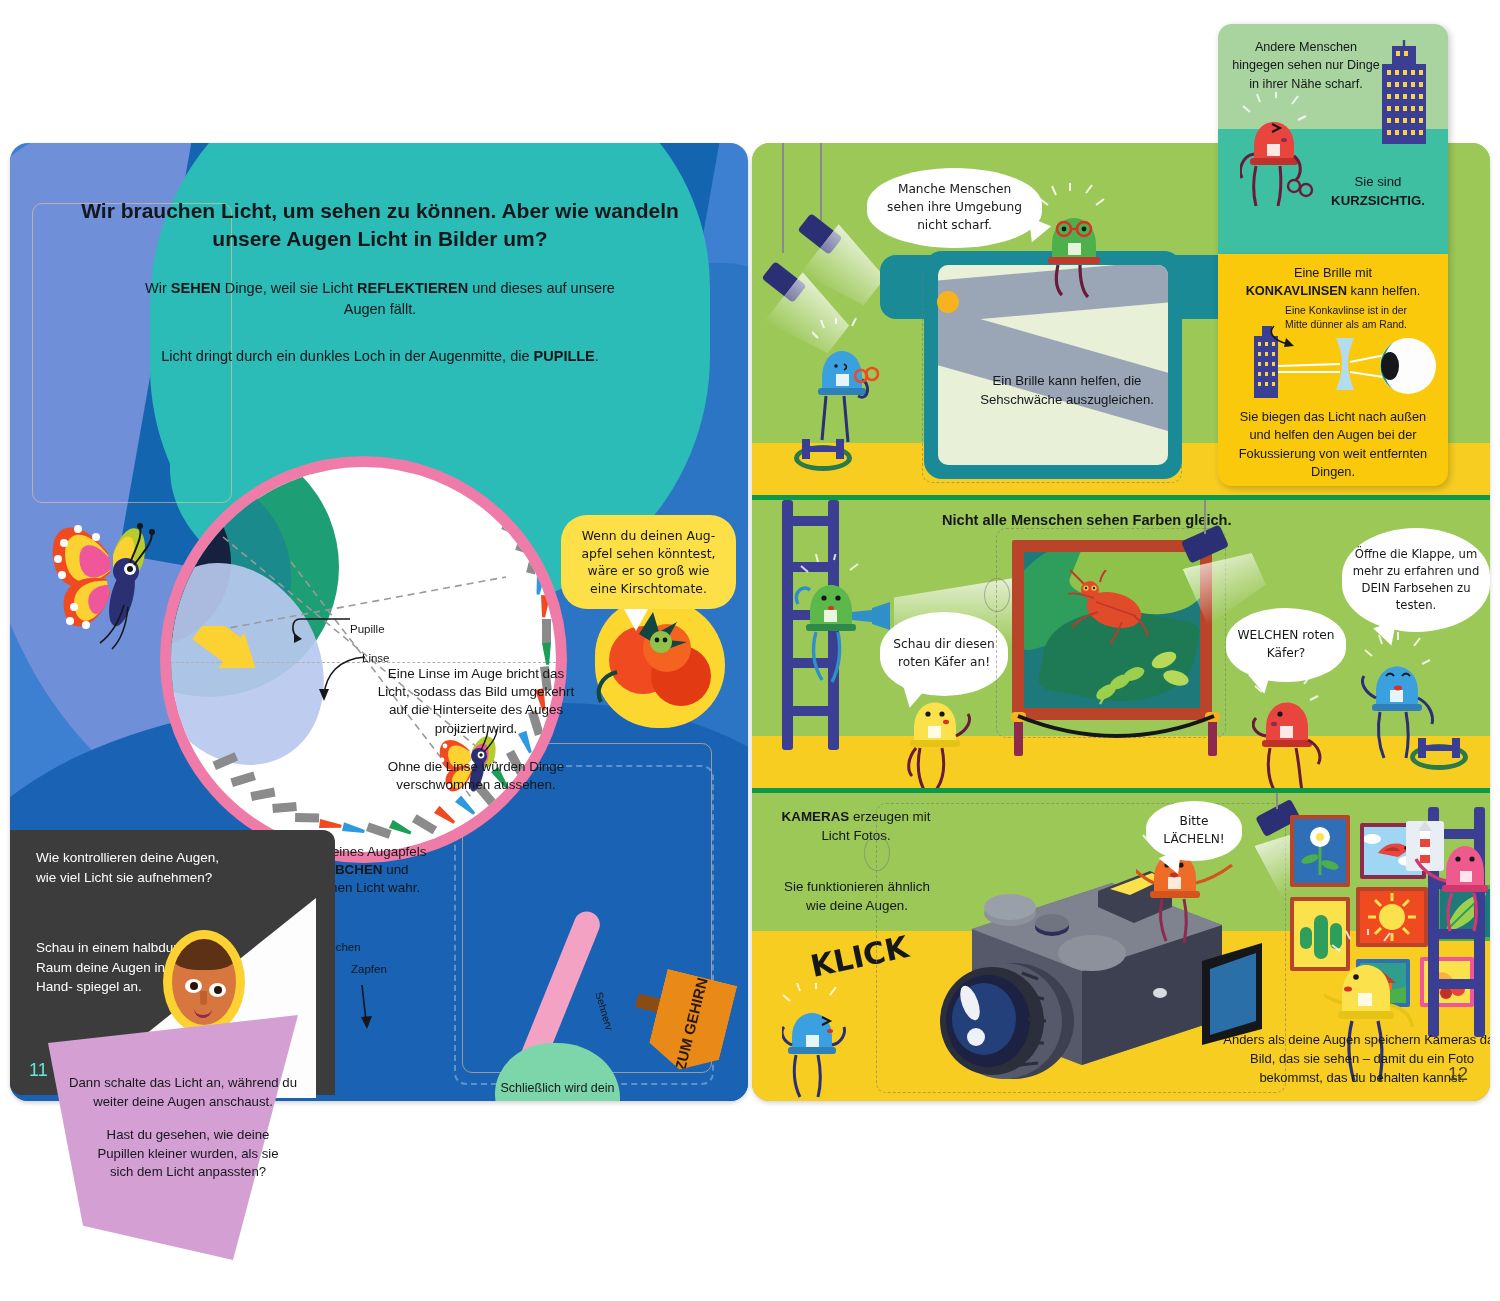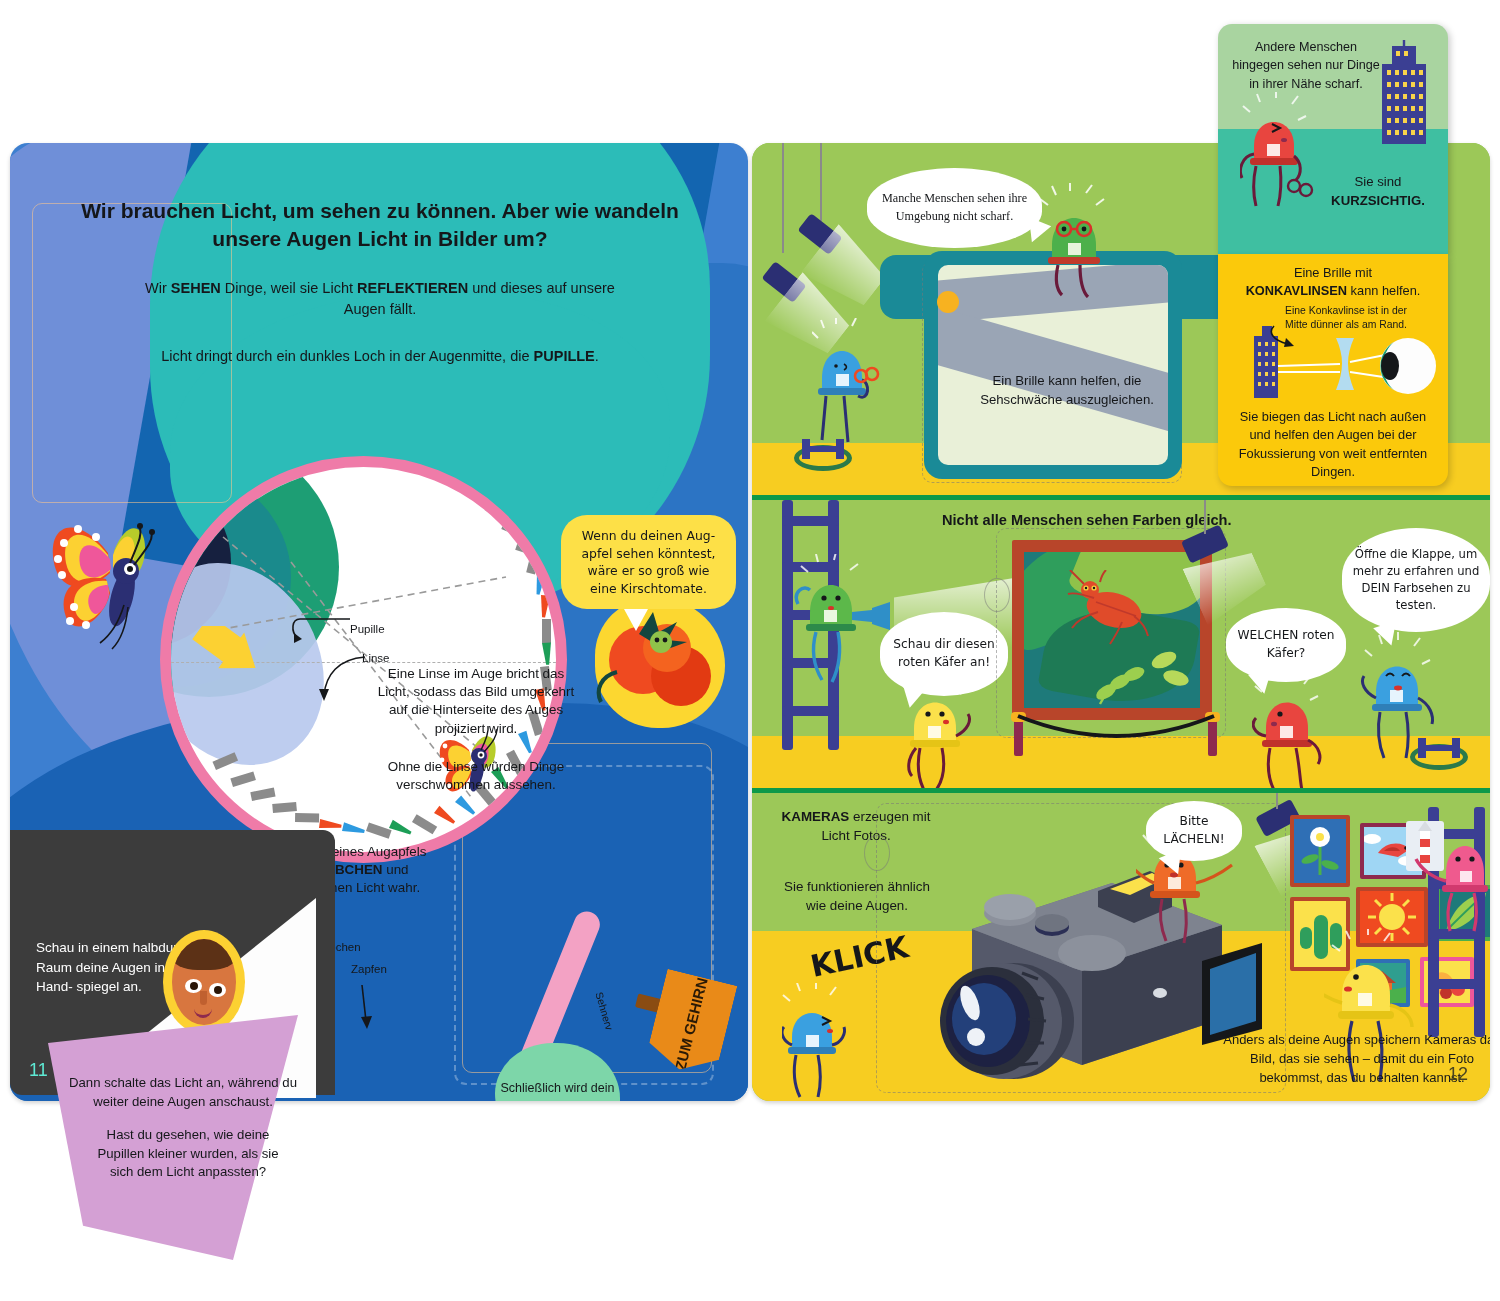--- a/index.html
+++ b/index.html
@@ -514,20 +514,21 @@
       <span>ZUM GEHIRN</span>
     </div>
     <div class="blob-green">
       <div>Schließlich wird dein Gehirn aktiviert ...</div>
     </div>
 
     <div class="pgnum-left" style="position:absolute;left:0;"></div>
   </div>
 
   <div class="flap-dark">
+    <div class="ft">Wie kontrollieren deine Augen, wie viel Licht sie aufnehmen?</div>
     <div class="ft" style="top:108px;">Schau in einem halbdunklen Raum deine Augen in einem Hand- spiegel an.</div>
     <div class="flap-pgnum">11</div>
   </div>
   <div class="tri-white"></div>
 
   <div class="mirror">
     <div class="mirror-face">
       <div class="mirror-hair"></div>
       <div class="m-eye" style="left:13px;top:40px;"></div>
       <div class="m-eye" style="left:37px;top:44px;"></div>
@@ -571,21 +572,21 @@
           <path d="M32 46 q5 3 0 6" stroke="#15171a" stroke-width="1.6" fill="none"></path>
           <path d="M14 78 L10 122" stroke="#2b2f73" stroke-width="3" fill="none"></path>
           <path d="M32 78 L36 124" stroke="#2b2f73" stroke-width="3" fill="none"></path>
           <path d="M46 78 C 58 84, 58 64, 50 62" stroke="#2b2f73" stroke-width="3" fill="none"></path>
           <circle cx="49" cy="58" r="6" fill="none" stroke="#ef4a20" stroke-width="2.6"></circle>
           <circle cx="60" cy="56" r="6" fill="none" stroke="#ef4a20" stroke-width="2.6"></circle>
           <line x1="55" y1="57" x2="55" y2="57" stroke="#ef4a20" stroke-width="2.6"></line>
         </svg>
       </div>
 
-      <div class="hand-bubble" style="left:115px;top:25px;width:175px;height:80px;font-family:Liberation Serif, serif;">
+      <div class="hand-bubble" style="left:115px;top:25px;width:175px;height:80px;">
         <span style="padding:0 12px;">Manche Menschen sehen ihre Umgebung nicht scharf.</span>
       </div>
       <div class="bubble-tail" style="left:272px;top:78px;transform:rotate(22deg);"></div>
 
       <div style="position:absolute;left:128px;top:112px;width:380px;height:64px;background:#1a8a97;border-radius:16px;"></div>
       <div style="position:absolute;left:420px;top:135px;width:180px;height:34px;background:#1a8a97;border-radius:10px;"></div>
 
       <div class="dashed-panel" style="left:170px;top:118px;width:260px;height:222px;"></div>
       <div style="position:absolute;left:172px;top:108px;width:258px;height:228px;background:#1a8a97;border-radius:18px;"></div>
       <div style="position:absolute;left:186px;top:122px;width:230px;height:200px;background:#e9f0d8;border-radius:10px;overflow:hidden;">

